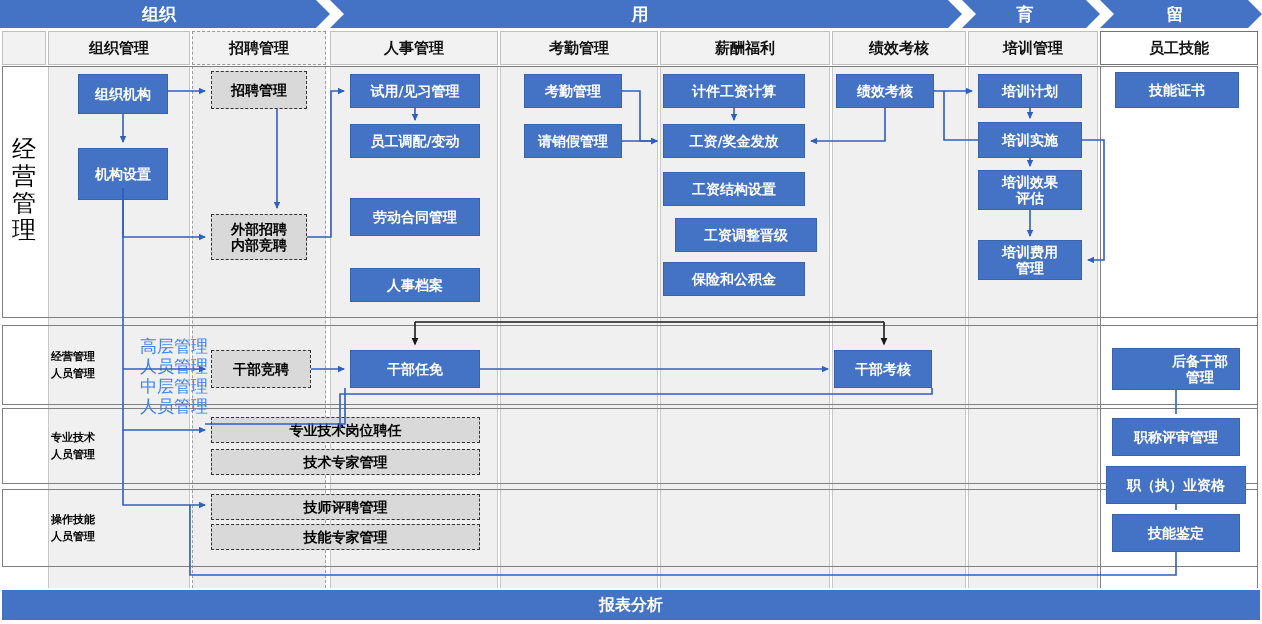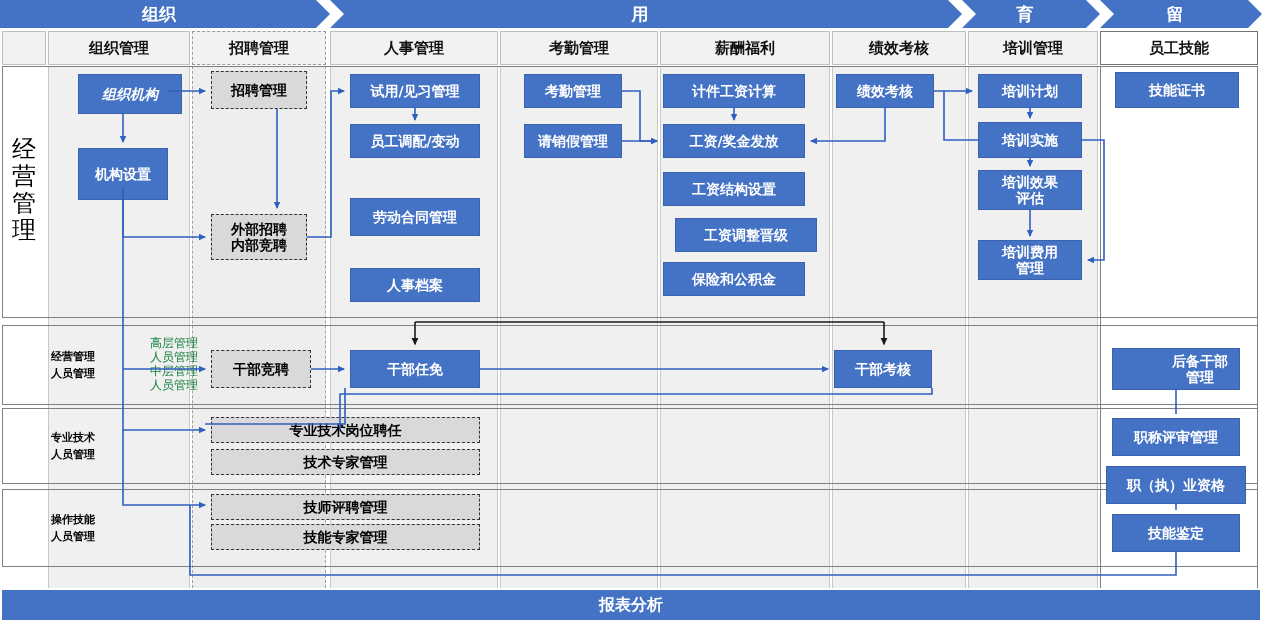--- a/index.html
+++ b/index.html
@@ -36,21 +36,21 @@
            justify-content:center;font-size:11px;color:#000;font-weight:bold;line-height:1.55;
            text-align:center;box-sizing:border-box;}
   .leftlbl.vert{font-size:24px;font-weight:normal;line-height:1.12;}
 
   
   .node{position:absolute;box-sizing:border-box;display:flex;align-items:center;
         justify-content:center;text-align:center;font-weight:bold;line-height:1.15;}
   .node.blue{background:#4472c4;color:#ffffff;border:1px solid #3a63ad;font-size:14px;}
   .node.grey{background:#d9d9d9;color:#000000;border:1.5px dashed #333333;font-size:14px;}
 
-  .sidetext{position:absolute;font-size:12px;color:#15803d;line-height:1.18;text-align:center;
+  .sidetext{position:absolute;font-size:17px;color:#3b82f6;line-height:1.18;text-align:center;
             white-space:pre-line;}
 
   
   .botbar{position:absolute;left:2px;top:590px;width:1258px;height:30px;background:#4472c4;
           color:#fff;display:flex;align-items:center;justify-content:center;
           font-size:16px;font-weight:bold;}
 
   svg.links{position:absolute;left:0;top:0;width:1262px;height:624px;pointer-events:none;}
 </style>
 </head>
@@ -125,21 +125,21 @@
       <div>人员管理</div>
     </div>
     <div class="leftlbl" style="left: 4px; width: 138px; top: 489px; height: 78px;">
       <div>操作技能</div>
       <div>人员管理</div>
     </div>
     <div class="sidetext" style="left: 138px; top: 336px; width: 72px;">高层管理
 人员管理
 中层管理
 人员管理</div>
-    <div class="node blue" style="left: 78px; top: 74px; width: 104px; height: 40px; font-style: italic;">
+    <div class="node blue" style="left: 78px; top: 74px; width: 90px; height: 40px;">
       <div>组织机构</div>
     </div>
     <div class="node blue" style="left: 78px; top: 148px; width: 90px; height: 52px;">
       <div>机构设置</div>
     </div>
     <div class="node grey" style="left: 211px; top: 71px; width: 96px; height: 38px;">
       <div>招聘管理</div>
     </div>
     <div class="node grey" style="left: 211px; top: 214px; width: 96px; height: 46px; flex-direction: column;">
       <div>外部招聘</div>

